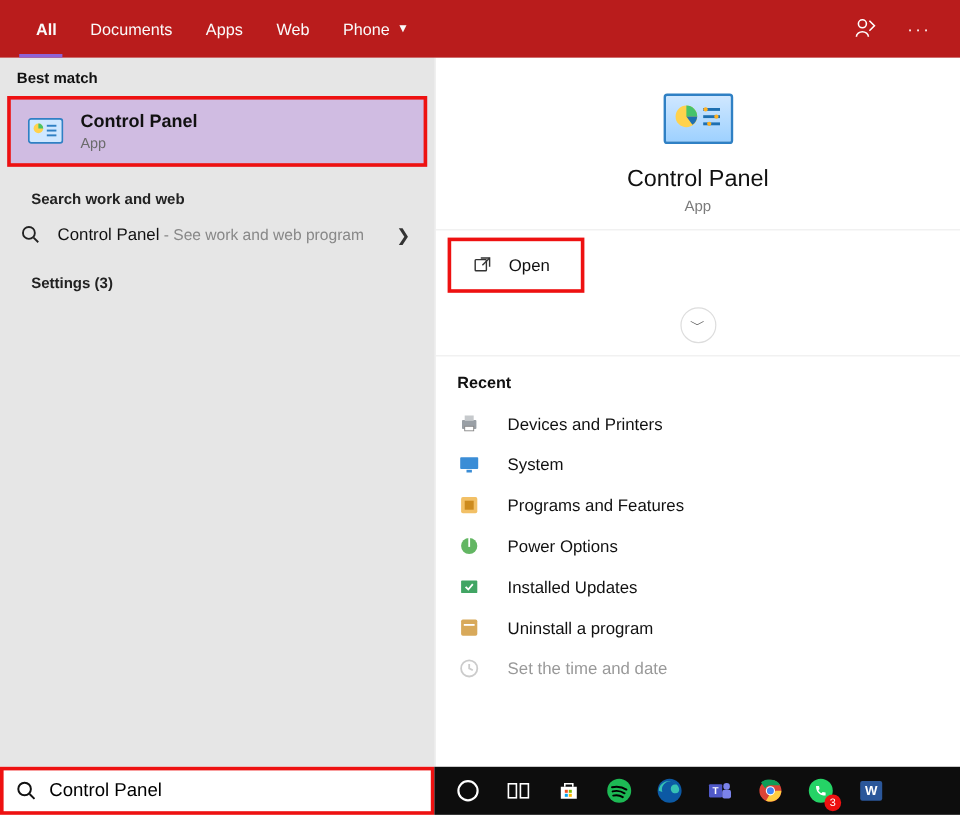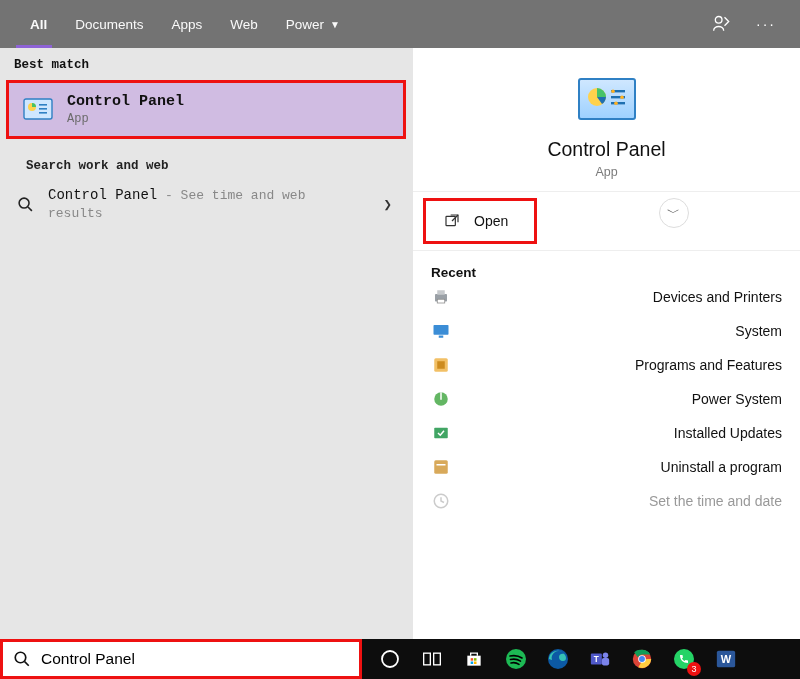--- a/index.html
+++ b/index.html
@@ -1,38 +1,38 @@
 <!DOCTYPE html>
 <html><head>
 <meta charset="utf-8">
 <style>
   * { box-sizing: border-box; margin: 0; padding: 0; }
   html, body { width: 800px; height: 679px; font-family: "Segoe UI", Arial, sans-serif; overflow: hidden; background: #e6e6e6; }
   
   .topbar {
     height: 48px;
-    background: #737373;
+    background: #b91c1c;
     display: flex;
     align-items: center;
     color: #fff;
     font-size: 13.5px;
     position: relative;
   }
   .tabs { display: flex; align-items: center; height: 100%; padding-left: 16px; }
   .tab { height: 100%; display: flex; align-items: center; padding: 0 14px; cursor: pointer; color: #fafafa; }
   .tab.active { font-weight: 600; }
   .tab-underline {
     position: absolute; left: 16px; bottom: 0; width: 36px; height: 3px; background: #8e63d6;
   }
   .top-actions { margin-left: auto; display: flex; align-items: center; gap: 24px; padding-right: 24px; }
   .top-actions .ticon { width: 20px; height: 20px; display: flex; align-items: center; justify-content: center; cursor: pointer; }
   
   .main { display: flex; width: 100%; height: calc(679px - 48px - 40px); }
   
-  .left-pane { width: 412px; background: #e6e6e6; display: flex; flex-direction: column; font-family: Liberation Mono, monospace; }
+  .left-pane { width: 362px; background: #e6e6e6; display: flex; flex-direction: column; }
   .section-label { font-size: 12.5px; font-weight: 600; color: #111; padding: 10px 14px 8px; }
   
   .best-match {
     display: flex; align-items: center; gap: 14px; padding: 10px 14px;
     background: #d0bce2; border: 3px solid #e11; margin: 0 6px;
   }
   .cp-icon-small {
     width: 30px; height: 30px; flex-shrink: 0;
     display: flex; align-items: center; justify-content: center;
     border-radius: 2px;
@@ -54,34 +54,34 @@
   .right-pane { flex: 1; background: #fff; display: flex; flex-direction: column; border-left: 1px solid #e6e6e6; }
   .hero { display: flex; flex-direction: column; align-items: center; padding: 30px 0 12px; border-bottom: 1px solid #eee; }
   .hero-icon {
     width: 58px; height: 42px; background: linear-gradient(#cfe7ff,#9ed1ff);
     border: 2px solid #2f80c4; border-radius: 3px; position: relative; display:flex; align-items:center; justify-content:center;
     overflow:hidden;
   }
   .hero-title { margin-top: 18px; font-size: 19.5px; font-weight: 400; color: #111; }
   .hero-sub { font-size: 12.5px; color: #7b7b7b; margin-top: 4px; }
   
-  .action-row { display: flex; flex-direction: row; border-bottom: 1px solid #eee; position: relative; }
+  .action-row { display: flex; flex-direction: column; border-bottom: 1px solid #eee; position: relative; }
   .open-btn {
     display: flex; align-items: center; gap: 14px; padding: 12px 18px; font-size: 14px; color: #111;
     border: 3px solid #e11; width: 114px; margin: 6px 10px;
   }
   .expand-chevron {
     width: 30px; height: 30px; border-radius: 50%; border: 1px solid #ddd;
     display: flex; align-items: center; justify-content: center; margin: 6px auto 10px; cursor:pointer;
     font-size: 13px; color:#555;
   }
   
   .recent { padding: 14px 18px; overflow: hidden; }
-  .recent-label { font-size: 13.5px; font-weight: 600; color: #111; }
-  .recent-item { display: flex; align-items: center; gap: 22px; padding: 7px 0; font-size: 14px; color: #111; cursor:pointer;justify-content:space-between; }
+  .recent-label { font-size: 13.5px; font-weight: 600; color: #111; margin-bottom: 10px; }
+  .recent-item { display: flex; align-items: center; gap: 22px; padding: 7px 0; font-size: 14px; color: #111; cursor:pointer; }
   .recent-item .ricon { width: 20px; height: 20px; display:flex; align-items:center; justify-content:center; }
   .recent-item.fade { color:#999; }
   
   .bottom { position: absolute; bottom: 0; left: 0; width: 800px; height: 40px; display: flex; }
   .search-box {
     width: 362px; height: 40px; background: #fff; border: 3px solid #e11;
     display: flex; align-items: center; padding: 0 10px; gap: 10px;
   }
   .search-box input { border: none; outline: none; font-size: 15.5px; flex: 1; background:transparent; }
   
@@ -94,21 +94,21 @@
 </head>
 <body>
 
 <div class="topbar">
   <div class="tabs">
     <div class="tab active">All</div>
     <div class="tab">Documents</div>
     <div class="tab">Apps</div>
     <div class="tab">Web</div>
     <div class="tab">
-      <span>Power</span>
+      <span>Phone</span>
       <span style="margin-left:6px;font-size:10px;">▼</span>
     </div>
   </div>
   <div class="tab-underline"></div>
   <div class="top-actions">
     <span class="ticon">
       <svg width="20" height="20" viewBox="0 0 24 24" fill="none" stroke="#fff" stroke-width="1.6">
           <circle cx="8" cy="7" r="4"></circle>
           <path d="M2 20c0-3 3-5 6-5s6 2 6 5"></path>
           <path d="M15 4l5 5-5 5"></path>
@@ -142,26 +142,27 @@
     <div class="section-group">
       <div class="group-label">Search work and web</div>
       <div class="search-item">
         <span class="sicon">
           <svg width="17" height="17" viewBox="0 0 24 24" fill="none" stroke="#222" stroke-width="2.2">
               <circle cx="10" cy="10" r="7"></circle>
               <line x1="15.5" y1="15.5" x2="21" y2="21"></line>
             </svg>
         </span>
         <div class="text">
-          <span style="font-weight:400;">Control Panel</span><span class="hint"> - See time and web results</span>
+          <span style="font-weight:400;">Control Panel</span><span class="hint"> - See work and web program</span>
         </div>
         <span class="chevron-r">❯</span>
       </div>
     </div>
 
+    <div class="group-label" style="padding-top:18px;">Settings (3)</div>
   </div>
 
   <div class="right-pane">
     <div class="hero">
       <div class="hero-icon">
         <svg width="54" height="38" viewBox="0 0 54 38">
             <circle cx="17" cy="17" r="9" fill="#ffd24d"></circle>
             <path d="M17 17 L17 8 A9 9 0 0 1 26 17 Z" fill="#46c36a"></path>
             <path d="M17 17 L26 17 A9 9 0 0 1 22 24 Z" fill="#1e6fb0"></path>
             <rect x="31" y="10" width="14" height="2.4" fill="#1e6fb0"></rect>
@@ -223,21 +224,21 @@
           </span>
         <span>Programs and Features</span>
       </div>
       <div class="recent-item">
         <span class="ricon">
             <svg width="18" height="18" viewBox="0 0 24 24">
               <circle cx="12" cy="12" r="9" fill="#63b663"></circle>
               <rect x="11" y="3" width="2" height="10" fill="#fff"></rect>
             </svg>
           </span>
-        <span>Power System</span>
+        <span>Power Options</span>
       </div>
       <div class="recent-item">
         <span class="ricon">
             <svg width="18" height="18" viewBox="0 0 24 24">
               <rect x="3" y="5" width="18" height="14" rx="1" fill="#41a564"></rect>
               <path d="M8 12l3 3 5-6" stroke="#fff" stroke-width="2" fill="none"></path>
             </svg>
           </span>
         <span>Installed Updates</span>
       </div>

